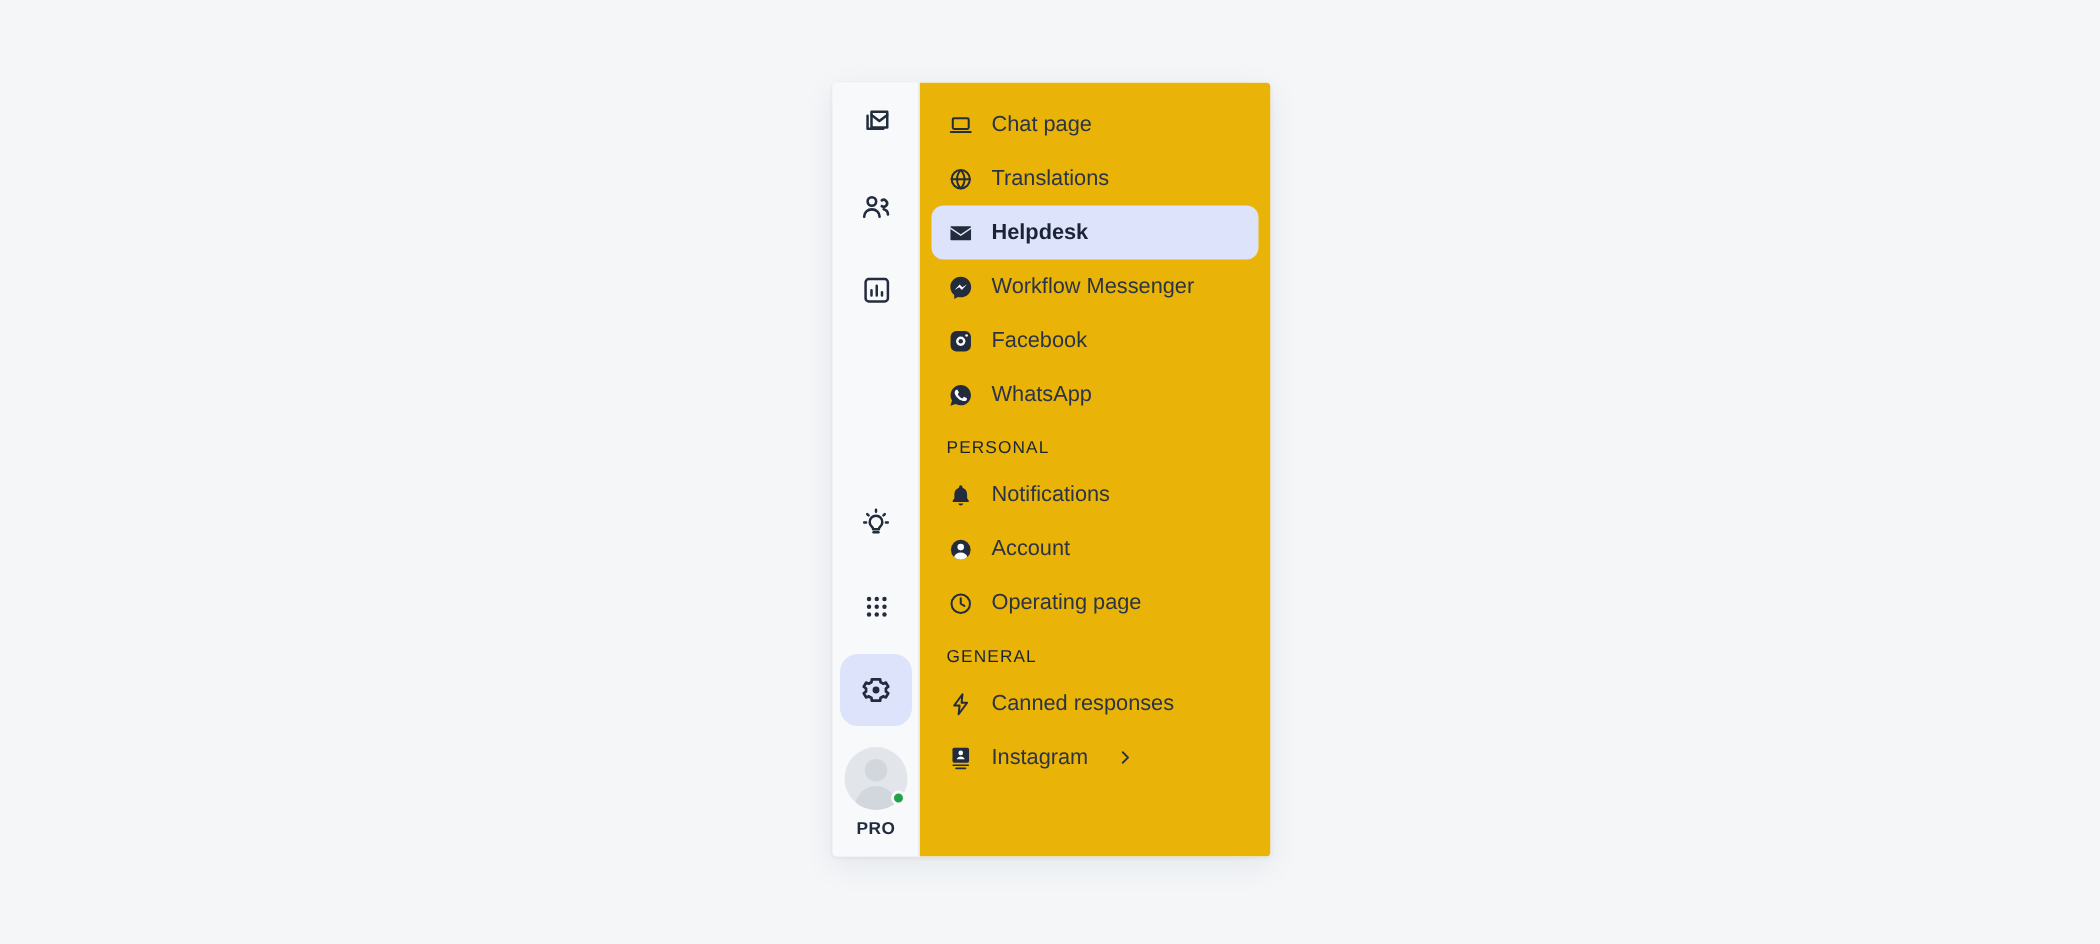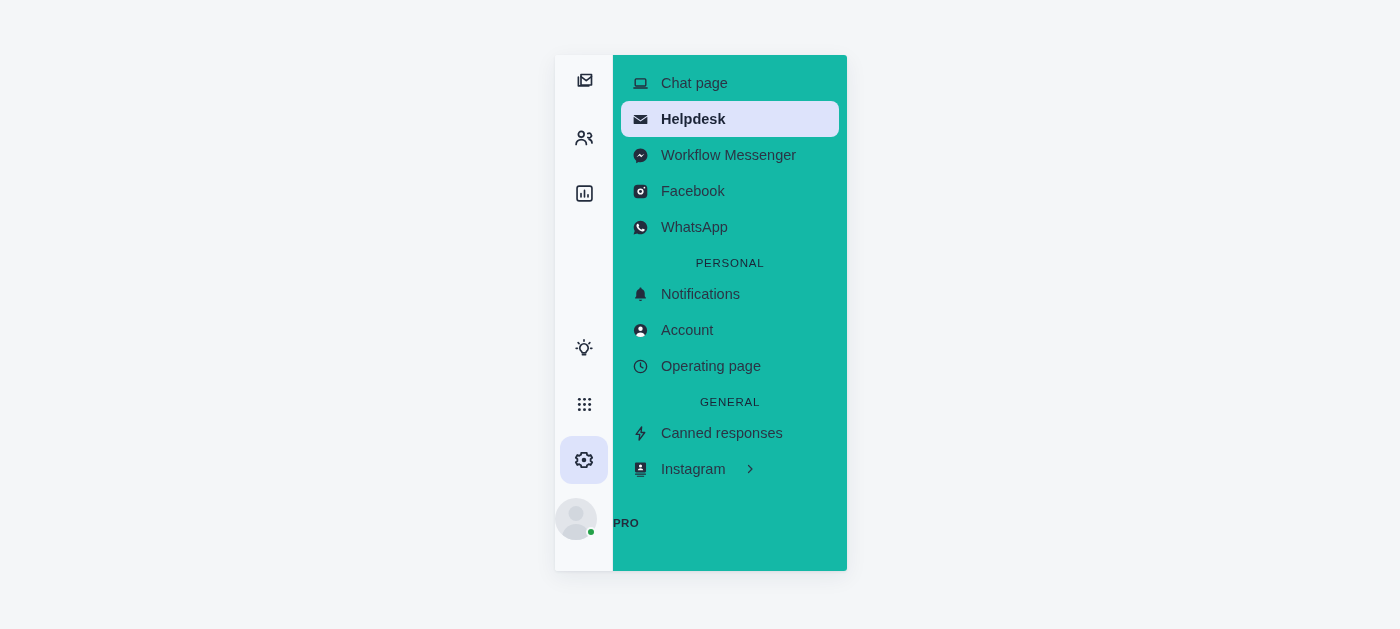--- a/index.html
+++ b/index.html
@@ -60,22 +60,22 @@
   .rail-b5 { top: 325px; }
   .rail-b6 { top: 381px; }
 
   
   .rail-avatar-wrap {
     position: absolute;
     left: 0;
     top: 443px;
     width: 58px;
     display: flex;
-    align-items: center;
-    gap: 16px;
+    flex-direction: column;
+    align-items: center;
   }
   .avatar {
     width: 42px;
     height: 42px;
     border-radius: 50%;
     background: #e2e5ea;
     position: relative;
     overflow: hidden;
   }
   .avatar .head {
@@ -114,22 +114,21 @@
     font-size: 11.5px;
     font-weight: 700;
     letter-spacing: .4px;
     color: #232c3d;
   }
 
   
   .menu {
     flex: 1;
     padding: 10px 8px 0 8px;
-    background: #14b8a6;
-    text-align: center;
+    background: #eab308;
   }
 
   .item {
     display: flex;
     align-items: center;
     gap: 12px;
     height: 36px;
     padding: 0 10px;
     border-radius: 8px;
     color: #2b3445;
@@ -262,20 +261,30 @@
     <div class="item">
       <span class="ico">
         <svg width="17" height="17" viewBox="0 0 24 24" fill="none" stroke="currentColor" stroke-width="1.9" stroke-linecap="round" stroke-linejoin="round">
           <rect x="4.5" y="5.5" width="15" height="10" rx="1.4"></rect>
           <path d="M2.6 18.3h18.8"></path>
         </svg>
       </span>
       <span class="label">Chat page</span>
     </div>
 
+    <div class="item">
+      <span class="ico">
+        <svg width="17" height="17" viewBox="0 0 24 24" fill="none" stroke="currentColor" stroke-width="1.9" stroke-linecap="round" stroke-linejoin="round">
+          <circle cx="12" cy="12" r="8.6"></circle>
+          <path d="M3.4 12h17.2"></path>
+          <path d="M12 3.4c2.3 2.4 3.5 5.4 3.5 8.6S14.3 18.2 12 20.6C9.7 18.2 8.5 15.2 8.5 12S9.7 5.8 12 3.4z"></path>
+        </svg>
+      </span>
+      <span class="label">Translations</span>
+    </div>
 
     <div class="item selected">
       <span class="ico">
         <svg width="17" height="17" viewBox="0 0 24 24" fill="currentColor">
           <path d="M3 5.5h18c.4 0 .7.3.7.7v.2L12 13 2.3 6.4v-.2c0-.4.3-.7.7-.7z"></path>
           <path d="M2.3 8.1 12 14.7l9.7-6.6v9.7c0 .4-.3.7-.7.7H3c-.4 0-.7-.3-.7-.7z"></path>
         </svg>
       </span>
       <span class="label">Helpdesk</span>
     </div>

